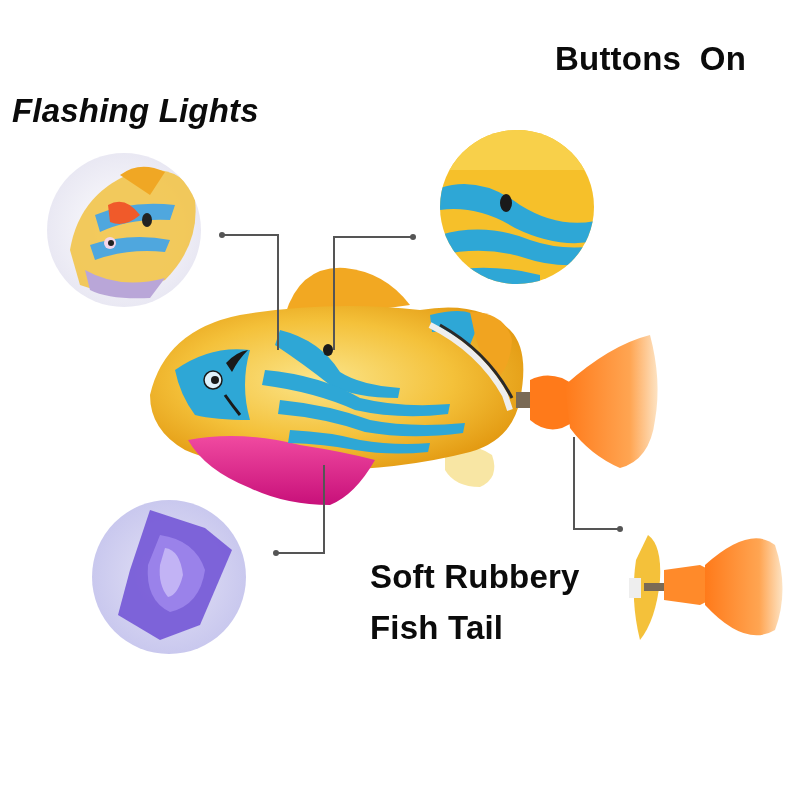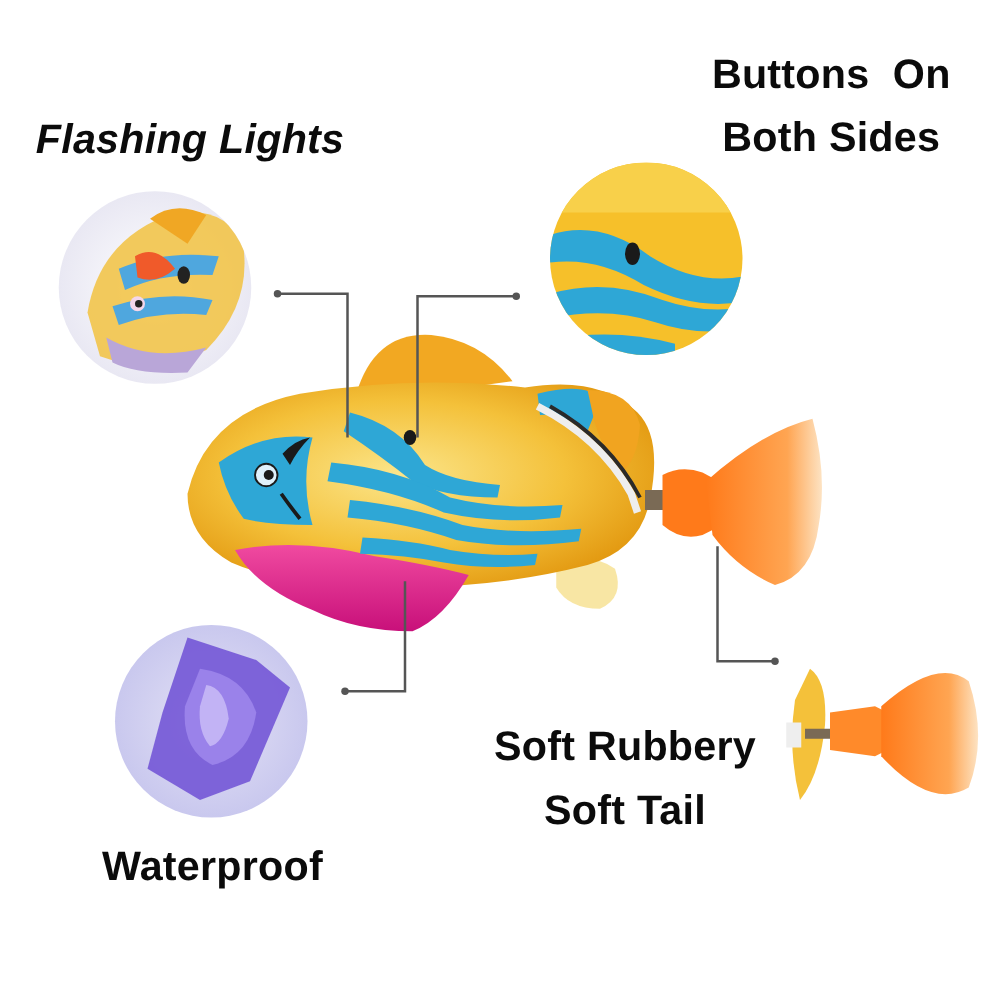--- a/index.html
+++ b/index.html
@@ -1,35 +1,33 @@
 <!DOCTYPE html>
 <html><head>
 <meta charset="utf-8">
 <style>
   html,body{margin:0;padding:0;background:#ffffff;}
   body{width:800px;height:800px;position:relative;overflow:hidden;font-family:"Liberation Sans","DejaVu Sans",sans-serif;}
-  .label{position:absolute;font-weight:bold;color:#0b0b0b;font-size:33px;line-height:41px;text-align:center;letter-spacing:0.2px;}
+  .label{position:absolute;font-weight:bold;color:#0b0b0b;font-size:33px;line-height:41px;text-align:left;letter-spacing:0.2px;}
   svg{position:absolute;left:0;top:0;}
 </style>
 </head>
 <body>
 
 <div class="label" style="left:12px;top:90px;width:280px;font-style:italic;">
   <div>Flashing Lights</div>
 </div>
 <div class="label" style="left:555px;top:38px;width:220px;">
   <div style="white-space:pre;">Buttons  On</div>
-  <div style="margin-top:10px;">Both Sides</div>
 </div>
 <div class="label" style="left:40px;top:672px;width:260px;">
-  <div>Waterproof</div>
 </div>
-<div class="label" style="left:370px;top:576px;width:260px;">
+<div class="label" style="left:370px;top:556px;width:260px;">
   <div>Soft Rubbery</div>
-  <div style="margin-top:10px;">Soft Tail</div>
+  <div style="margin-top:10px;">Fish Tail</div>
 </div>
 
 <svg width="800" height="800" viewBox="0 0 800 800">
   <defs>
     <radialGradient id="bodyG" cx="45%" cy="45%" r="60%">
       <stop offset="0%" stop-color="#fbe58a"></stop>
       <stop offset="60%" stop-color="#f4c13a"></stop>
       <stop offset="100%" stop-color="#e39a12"></stop>
     </radialGradient>
     <linearGradient id="tailG" x1="0" y1="0" x2="1" y2="0">

